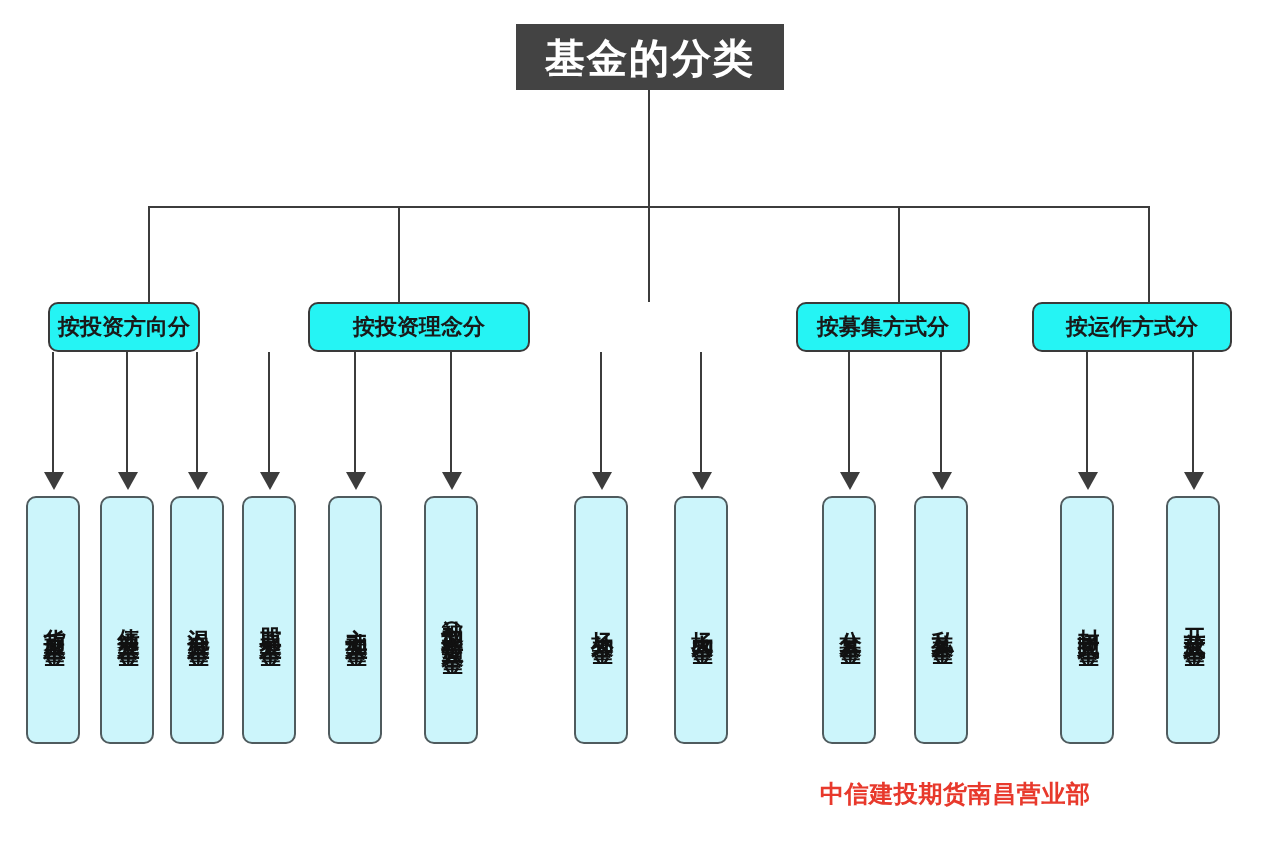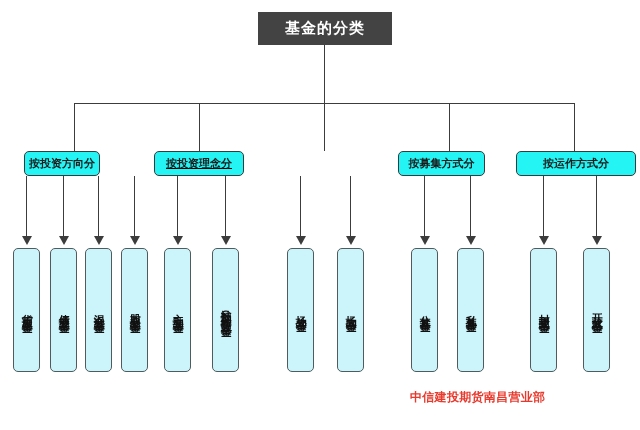--- a/index.html
+++ b/index.html
@@ -26,21 +26,21 @@
     width: 134px;
     height: 33px;
     background: #434343;
     display: flex;
     align-items: center;
     justify-content: center;
     box-sizing: border-box;
   }
   .root-box .root-label {
     color: #ffffff;
-    font-size: 15px;
+    font-size: 20px;
     font-weight: bold;
     letter-spacing: 1px;
     line-height: 1;
   }
 
   
   .cat-box {
     position: absolute;
     top: 151px;
     height: 25px;
@@ -138,30 +138,30 @@
   <div class="vline" style="left:74px; top:103px; height:48px;"></div>
   <div class="vline" style="left:199px; top:103px; height:48px;"></div>
   <div class="vline" style="left:324px; top:103px; height:48px;"></div>
   <div class="vline" style="left:449px; top:103px; height:48px;"></div>
   <div class="vline" style="left:574px; top:103px; height:48px;"></div>
 
   <div class="cat-box" style="left:24px; width:76px;">
     <span class="cat-label">按投资方向分</span>
   </div>
 
-  <div class="cat-box" style="left:154px; width:90px;text-decoration:underline;">
+  <div class="cat-box" style="left:154px; width:111px;">
     <span class="cat-label">按投资理念分</span>
   </div>
 
 
   <div class="cat-box" style="left:398px; width:87px;">
     <span class="cat-label">按募集方式分</span>
   </div>
 
-  <div class="cat-box" style="left:516px; width:120px;">
+  <div class="cat-box" style="left:516px; width:100px;">
     <span class="cat-label">按运作方式分</span>
   </div>
 
   <div class="arrow-shaft" style="left:26px; top:176px; height:62px;"></div>
   <div class="arrow-head" style="left:22px; top:236px;"></div>
 
   <div class="arrow-shaft" style="left:63px; top:176px; height:62px;"></div>
   <div class="arrow-head" style="left:59px; top:236px;"></div>
 
   <div class="arrow-shaft" style="left:98px; top:176px; height:62px;"></div>

